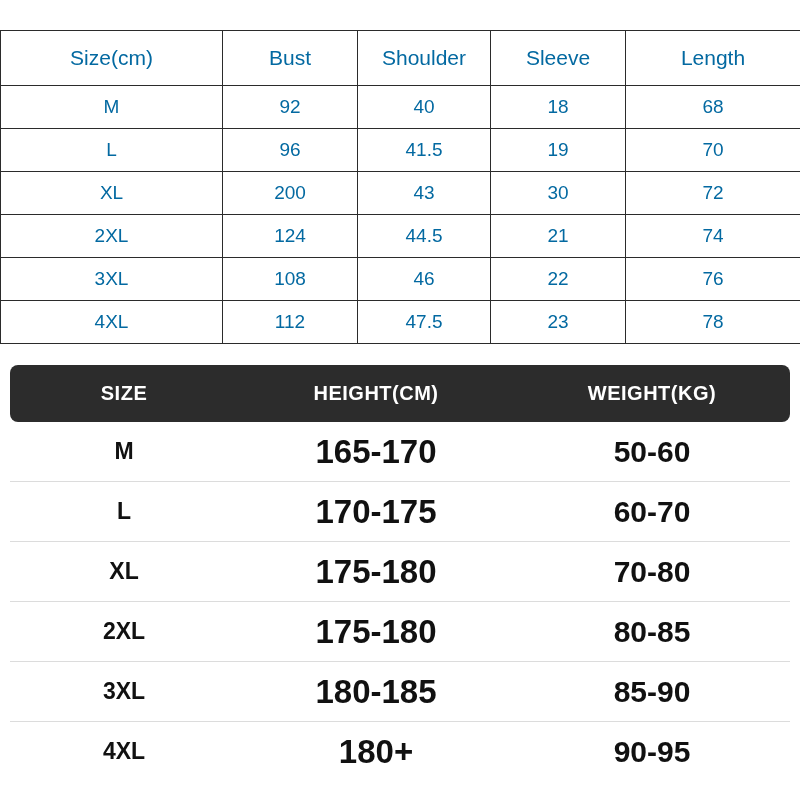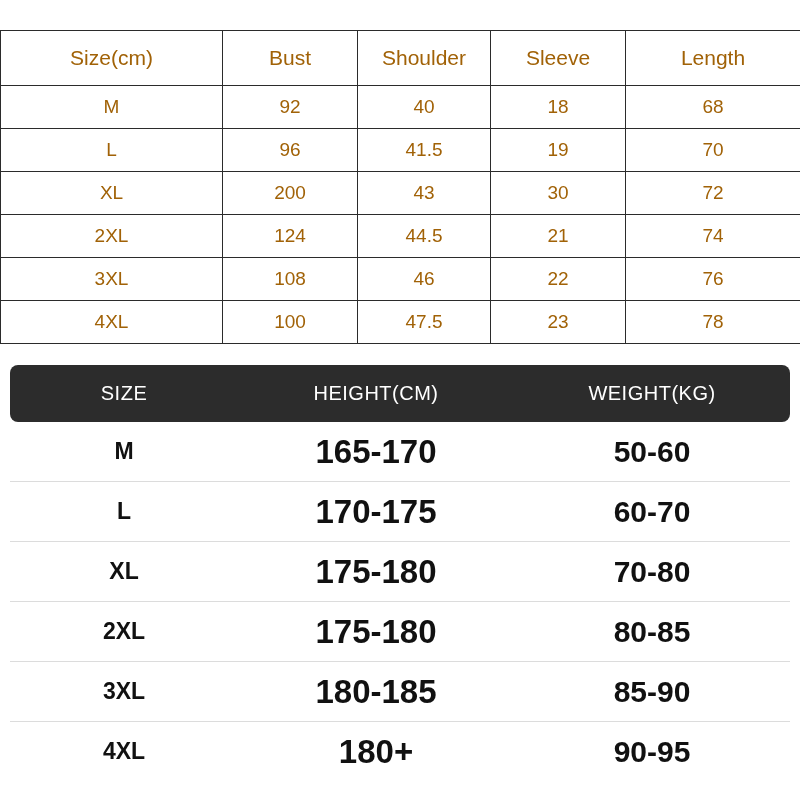--- a/index.html
+++ b/index.html
@@ -33,21 +33,21 @@
     border-collapse: collapse;
     width: 800px;
     table-layout: fixed;
   }
   table.measure th,
   table.measure td {
     border: 1px solid #2b2b2b;
     text-align: center;
     vertical-align: middle;
     font-weight: normal;
-    color: #a16207;
+    color: #0369a1;
   }
   table.measure th {
     height: 52px;
     font-size: 21px;
   }
   table.measure td {
     height: 40px;
     font-size: 19px;
   }
   table.measure col.c0 { width: 222px; }
@@ -74,21 +74,21 @@
   }
   table.hw col.h0 { width: 228px; }
   table.hw col.h1 { width: 276px; }
   table.hw col.h2 { width: 276px; }
 
   table.hw thead th {
     background: #2c2c2c;
     color: #ffffff;
     height: 55px;
     font-size: 20px;
-    font-weight: normal;
+    font-weight: bold;
     letter-spacing: 0.5px;
     text-align: center;
     vertical-align: middle;
     border: none;
   }
   table.hw thead tr th:first-child {
     border-top-left-radius: 8px;
     border-bottom-left-radius: 8px;
   }
   table.hw thead tr th:last-child {
@@ -165,21 +165,21 @@
         </tr>
         <tr>
           <td>3XL</td>
           <td>108</td>
           <td>46</td>
           <td>22</td>
           <td>76</td>
         </tr>
         <tr>
           <td>4XL</td>
-          <td>100</td>
+          <td>112</td>
           <td>47.5</td>
           <td>23</td>
           <td>78</td>
         </tr>
       </tbody>
     </table>
   </div>
 
   <div class="hw-wrap">
     <table class="hw">

